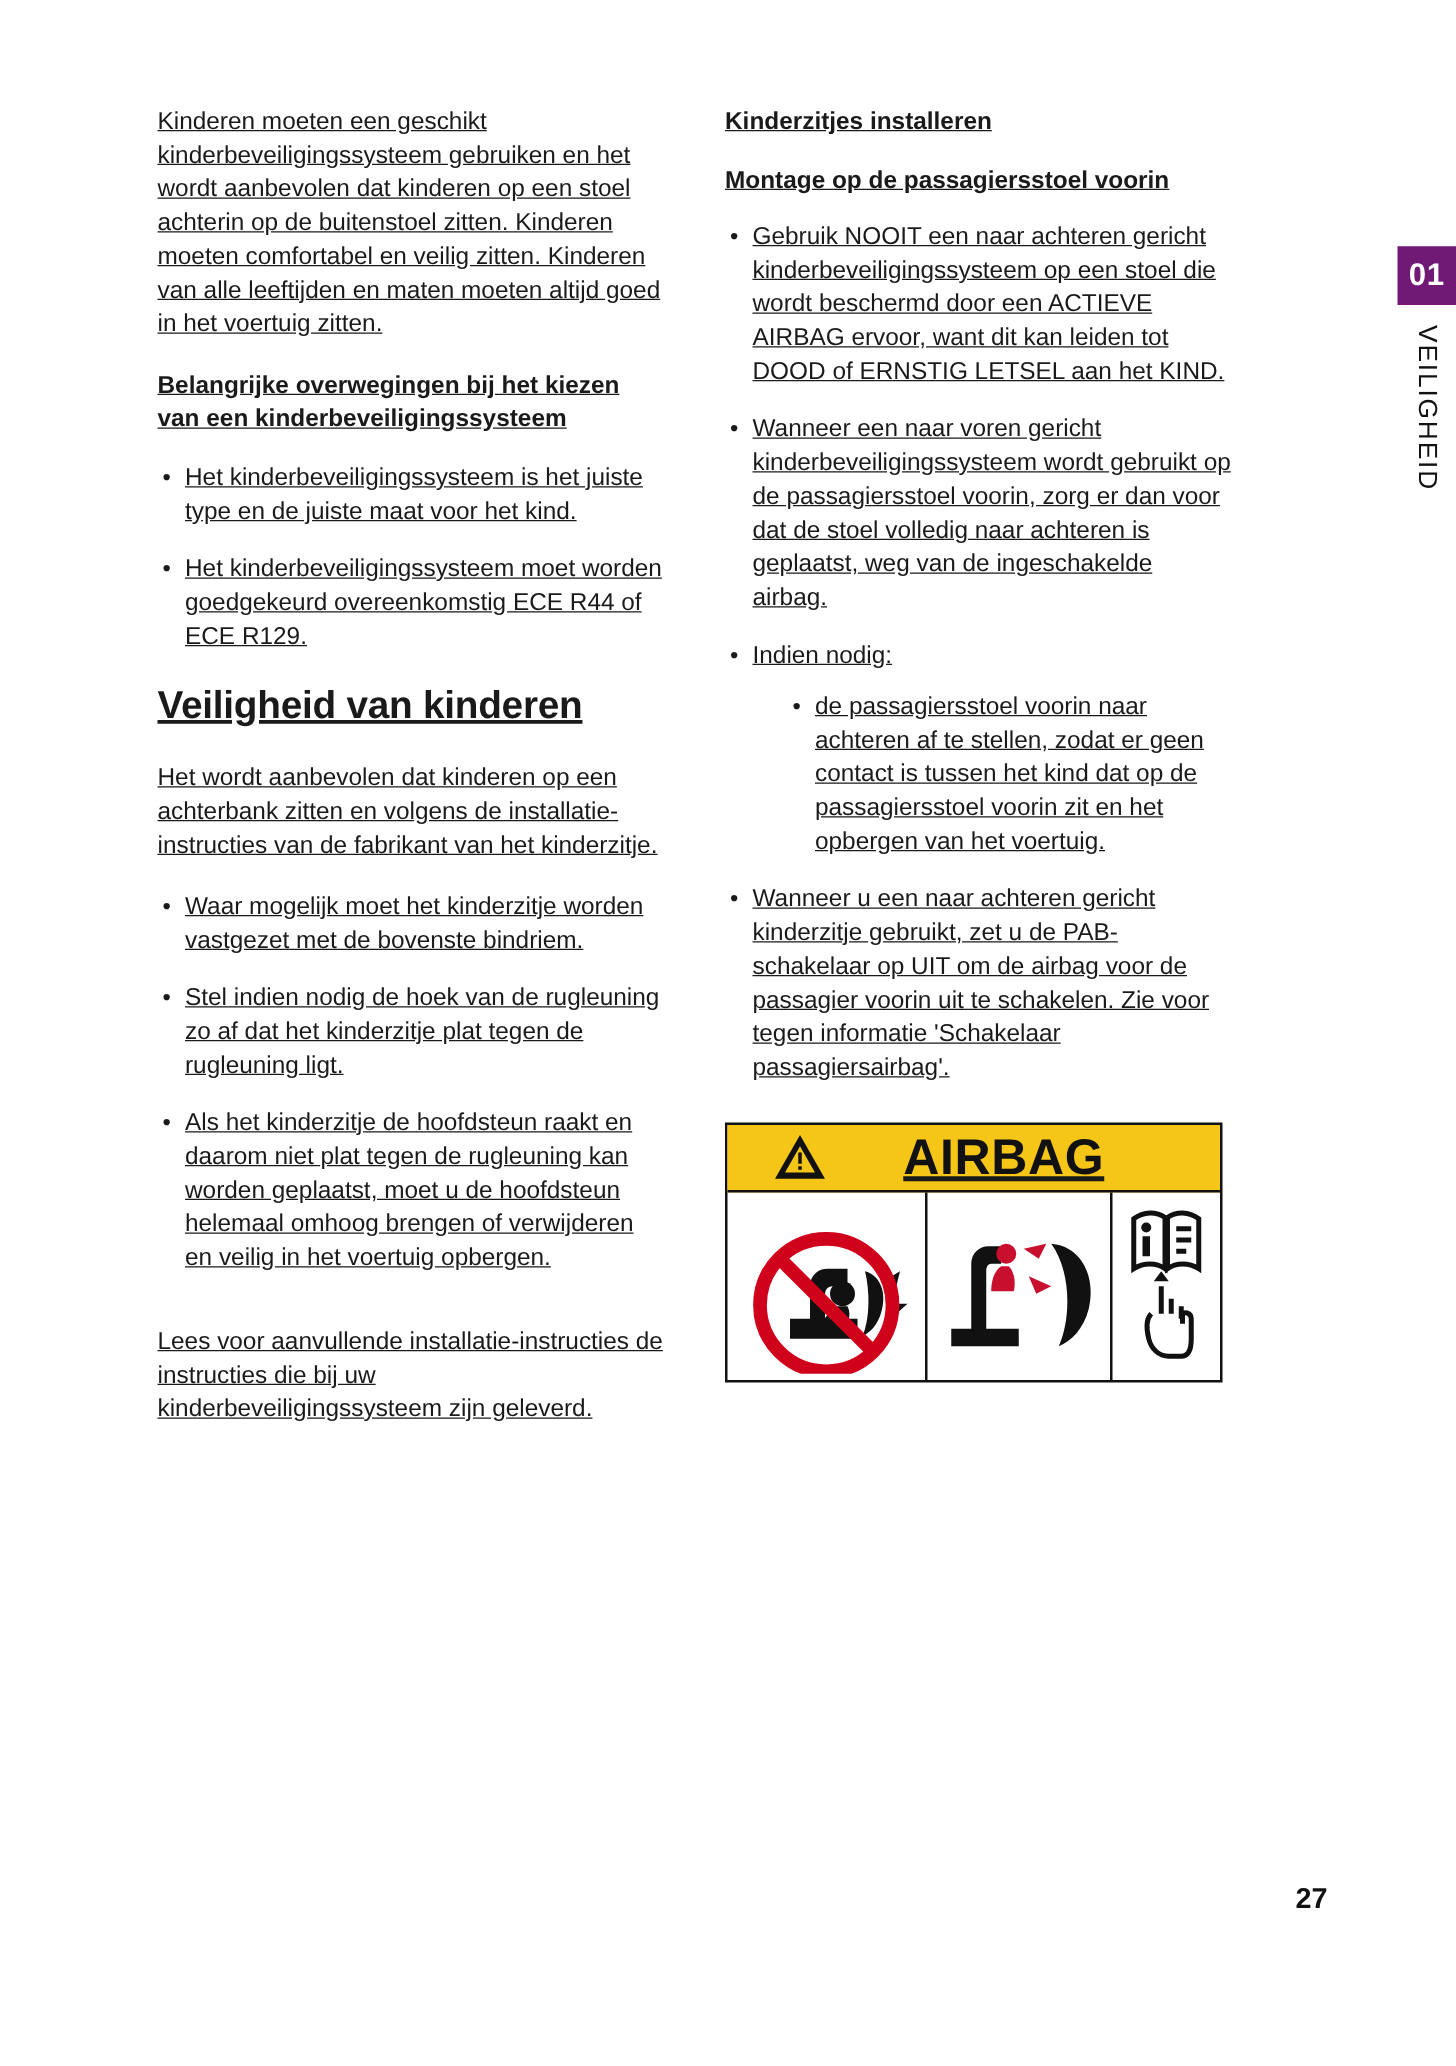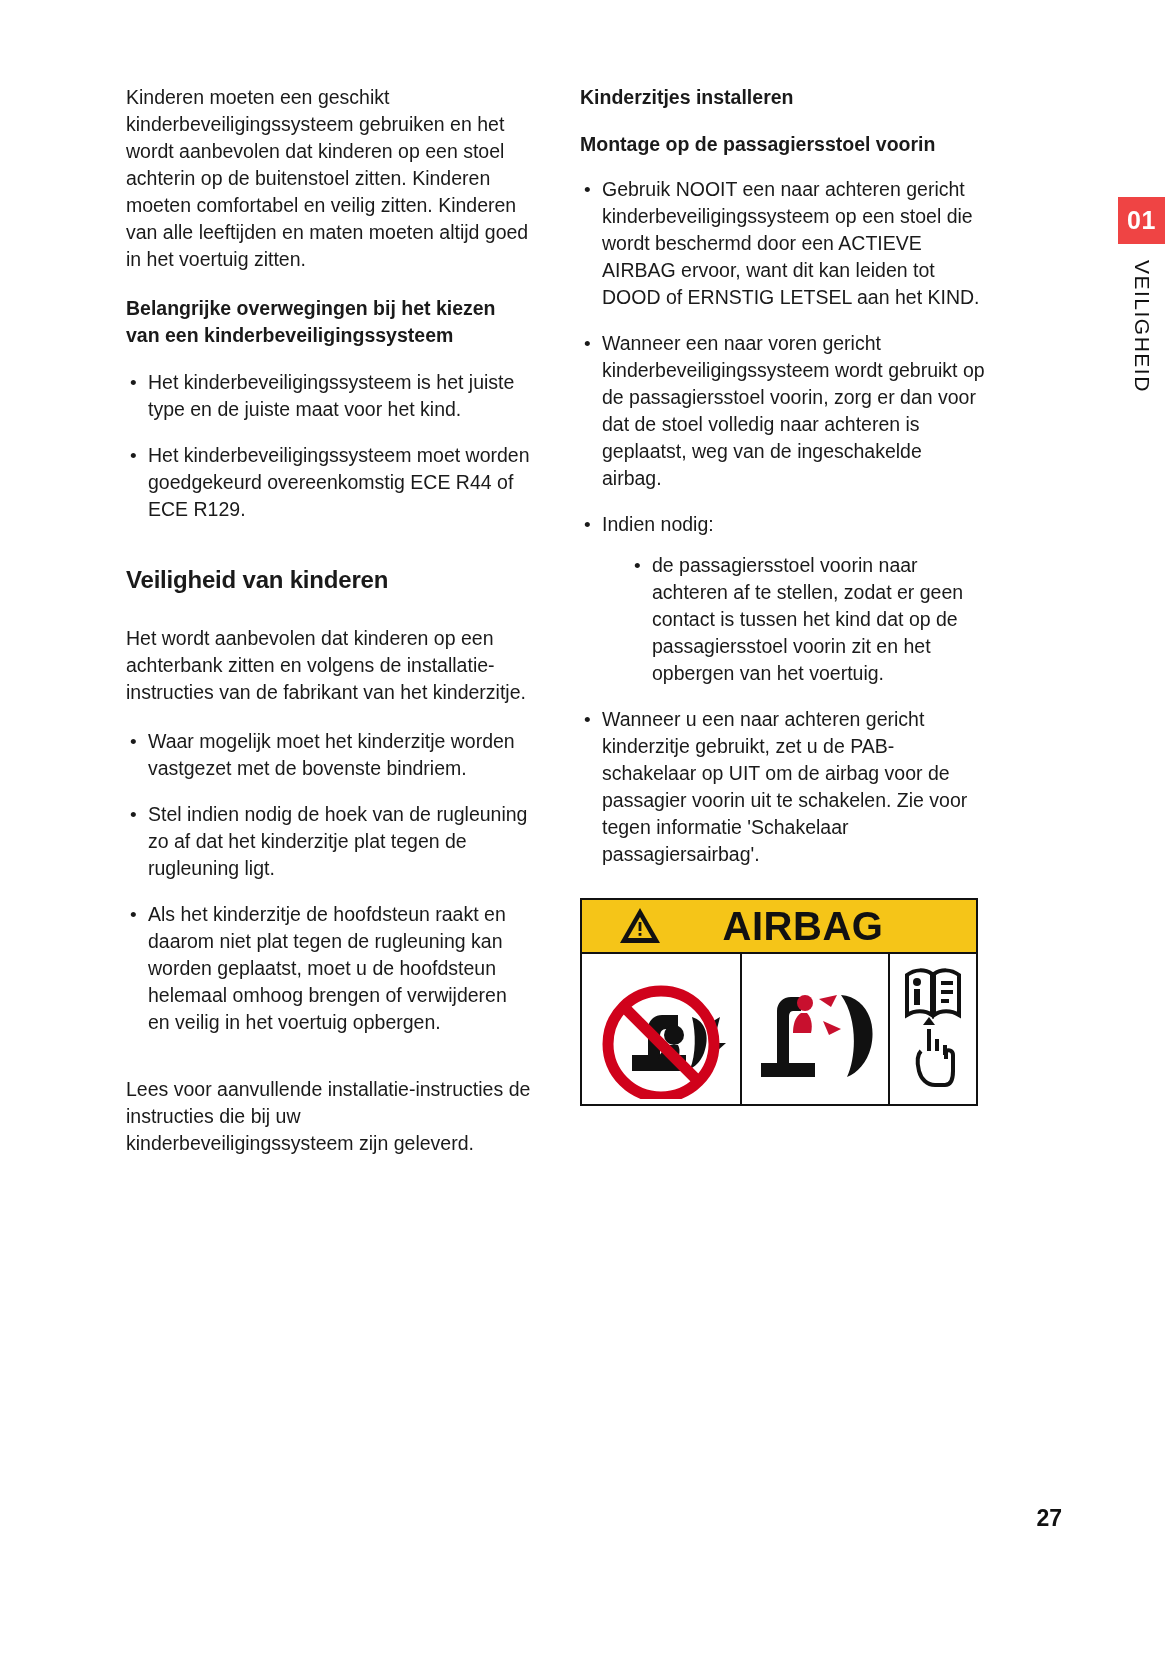--- a/index.html
+++ b/index.html
@@ -21,21 +21,21 @@
 
   
   .side-tab {
     position: absolute;
     top: 197px;
     right: 0;
     width: 47px;
     text-align: center;
   }
   .side-tab-number {
-    background: #ef4444;
+    background: #701a75;
     color: #ffffff;
     font-size: 25px;
     font-weight: bold;
     line-height: 47px;
     height: 47px;
     width: 47px;
     letter-spacing: 0.5px;
   }
   .side-tab-label {
     margin-top: 16px;
@@ -44,20 +44,21 @@
     letter-spacing: 1.5px;
     color: #111111;
     display: inline-block;
   }
 
   
   .col {
     position: absolute;
     top: 84px;
     width: 405px;
+    text-decoration: underline;
   }
   .col-left { left: 126px; }
   .col-right { left: 580px; }
 
   p, li {
     margin: 0;
     font-size: 19.5px;
     line-height: 27px;
   }
 
@@ -67,24 +68,24 @@
 
   .subhead {
     font-size: 19.5px;
     font-weight: bold;
     line-height: 27px;
     margin: 0 0 20px 0;
   }
   .subhead.tight { margin-bottom: 18px; }
 
   h1.section-title {
-    font-size: 24px;
+    font-size: 31px;
     font-weight: bold;
     line-height: 38px;
-    margin: 38px 0 26px 0;
+    margin: 22px 0 26px 0;
     letter-spacing: -0.2px;
   }
 
   ul.bullets {
     list-style: none;
     margin: 0 0 20px 0;
     padding: 0;
   }
   ul.bullets > li {
     position: relative;

